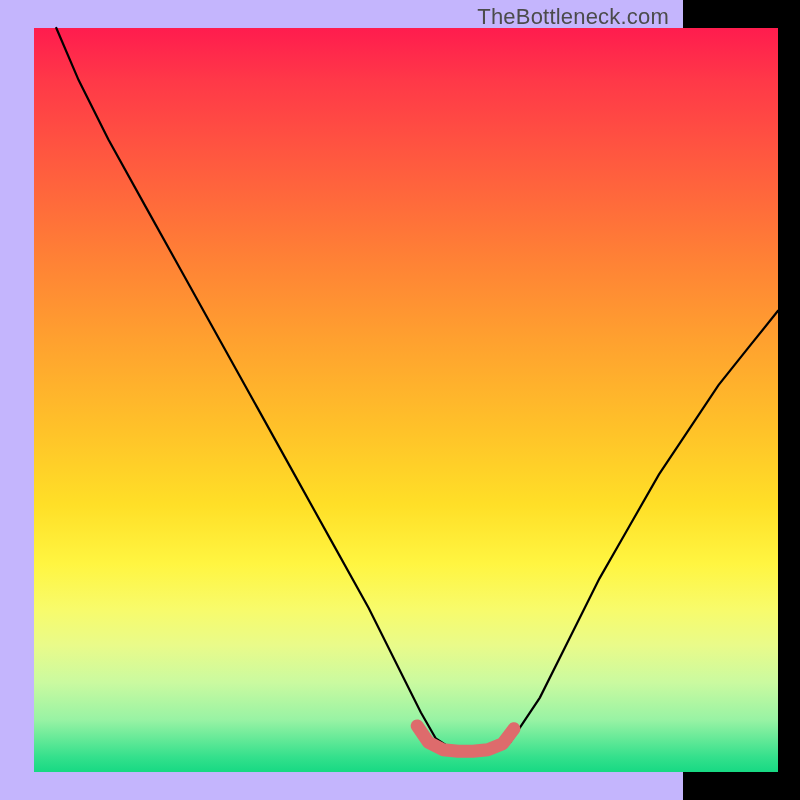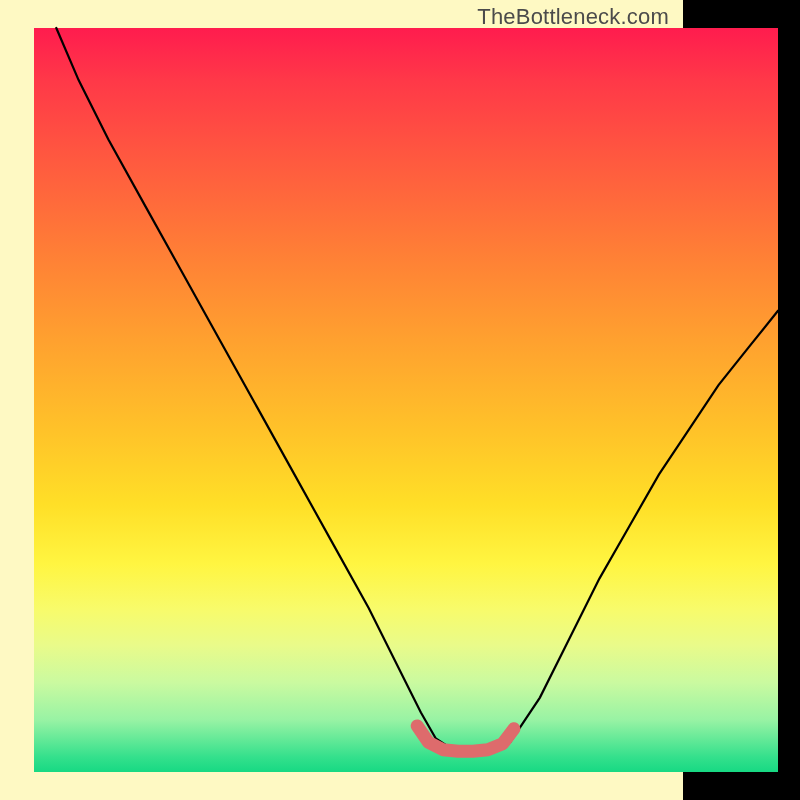--- a/index.html
+++ b/index.html
@@ -9,21 +9,21 @@
     height: 800px;
     background: #000;
     overflow: hidden;
   }
   .frame {
     position: absolute;
     left: 0;
     top: 0;
     width: 683px;
     height: 800px;
-    background: #fef9c3;
+    background: #c4b5fd;
   }
   .plot {
     position: absolute;
     left: 34px;
     top: 28px;
     width: 744px;
     height: 744px;
     background: linear-gradient(
       to bottom,
       #ff1c4e 0%,

